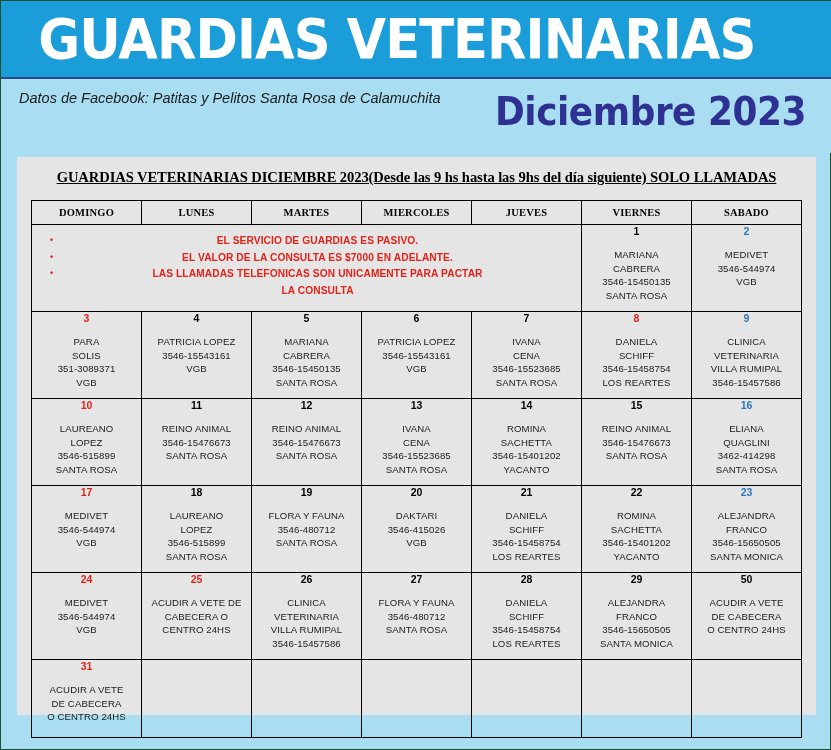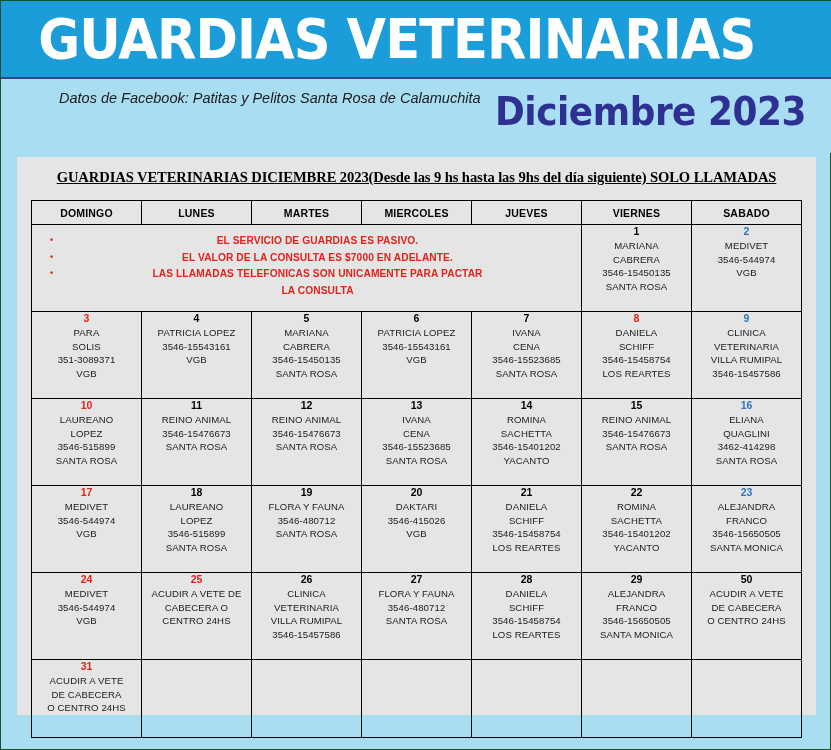--- a/index.html
+++ b/index.html
@@ -41,21 +41,20 @@
     background:#a8ddf2;
     box-sizing:border-box;
   }
   .src-note{
     position:absolute;left:18px;top:11px;
     font-family:"Liberation Sans", sans-serif;
     font-style:italic;
     font-size:14.5px;
     color:#1c1c1c;
     white-space:nowrap;
-    margin-left:40px;
   }
   .month-title{
     position:absolute;right:26px;top:13px;
     font-family:"DejaVu Sans", sans-serif;
     font-weight:bold;
     font-size:39px;
     color:#2e3192;
     letter-spacing:-0.5px;
     transform:scaleX(0.92);
     transform-origin:right center;
@@ -90,21 +89,21 @@
   table.cal td, table.cal th{
     border:1px solid #000;
     box-sizing:border-box;
     vertical-align:top;
     text-align:center;
     padding:0;
   }
   table.cal th{
     height:24px;
     font-size:10.5px;
-    font-family:Liberation Sans, sans-serif;
+    font-family:Liberation Serif, serif;
     font-weight:bold;
     letter-spacing:0.2px;
     vertical-align:middle;
     color:#000;
   }
   td.day{
     height:87px;
     padding:4px 2px 2px 2px;
   }
   td.day.last{height:78px;}
@@ -114,21 +113,21 @@
     line-height:1.25;
     color:#000;
   }
   .dnum.sun{color:#e2231a;}
   .dnum.sat{color:#2e75b6;}
   .dnum.hol{color:#e2231a;}
   .dlines{
     font-size:9.6px;
     line-height:1.42;
     color:#1a1a1a;
-    margin-top:1px;
+    margin-top:10px;
     letter-spacing:0.1px;
   }
   .dlines div{white-space:nowrap;}
   
   td.notes{
     text-align:left;
     vertical-align:top;
     padding:10px 0 0 0;
   }
   ul.notes-list{

